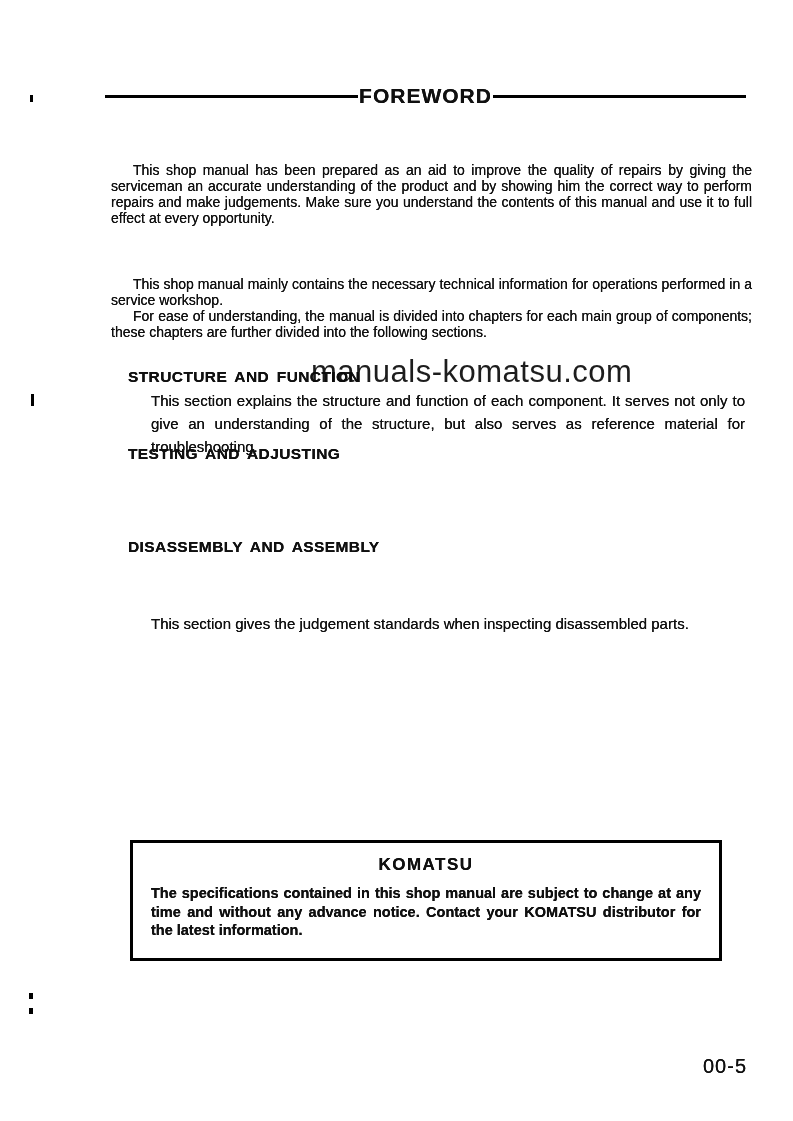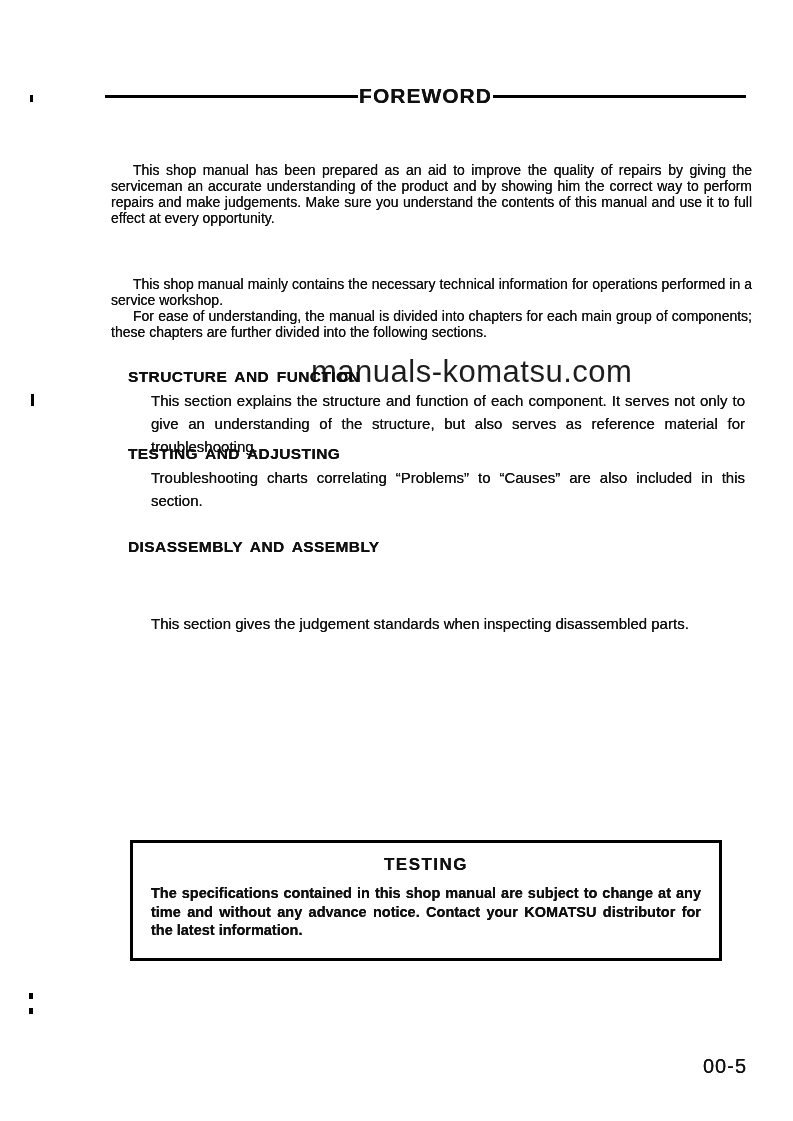--- a/index.html
+++ b/index.html
@@ -108,33 +108,32 @@
 
 <div class="watermark">manuals-komatsu.com</div>
 
 <div class="section" id="section-0">
   <h2 class="sec-title">STRUCTURE AND FUNCTION</h2>
   <p class="sec-body">This section explains the structure and function of each component. It serves not only to give an understanding of the structure, but also serves as reference material for troubleshooting.</p>
 </div>
 
 <div class="section" id="section-1">
   <h2 class="sec-title">TESTING AND ADJUSTING</h2>
-  <p class="sec-body">Troubleshooting charts correlating “Problems” to “Causes” are also included in this section.</p>
 </div>
 
 <div class="section" id="section-2">
   <h2 class="sec-title">DISASSEMBLY AND ASSEMBLY</h2>
 </div>
 
 <div class="section" id="section-3">
   <p class="sec-body">This section gives the judgement standards when inspecting disassembled parts.</p>
 </div>
 
 <div class="notice-box">
-  <div class="notice-title">TESTING</div>
+  <div class="notice-title">KOMATSU</div>
   <div class="notice-body">The specifications contained in this shop manual are subject to change at any time and without any advance notice. Contact your KOMATSU distributor for the latest information.</div>
 </div>
 
 <div class="page-number">00-5</div>
 
 <div class="scan-mark" id="mark-top"></div>
 <div class="scan-mark" id="mark-mid"></div>
 <div class="scan-mark" id="mark-bot-a"></div>
 <div class="scan-mark" id="mark-bot-b"></div>
 

